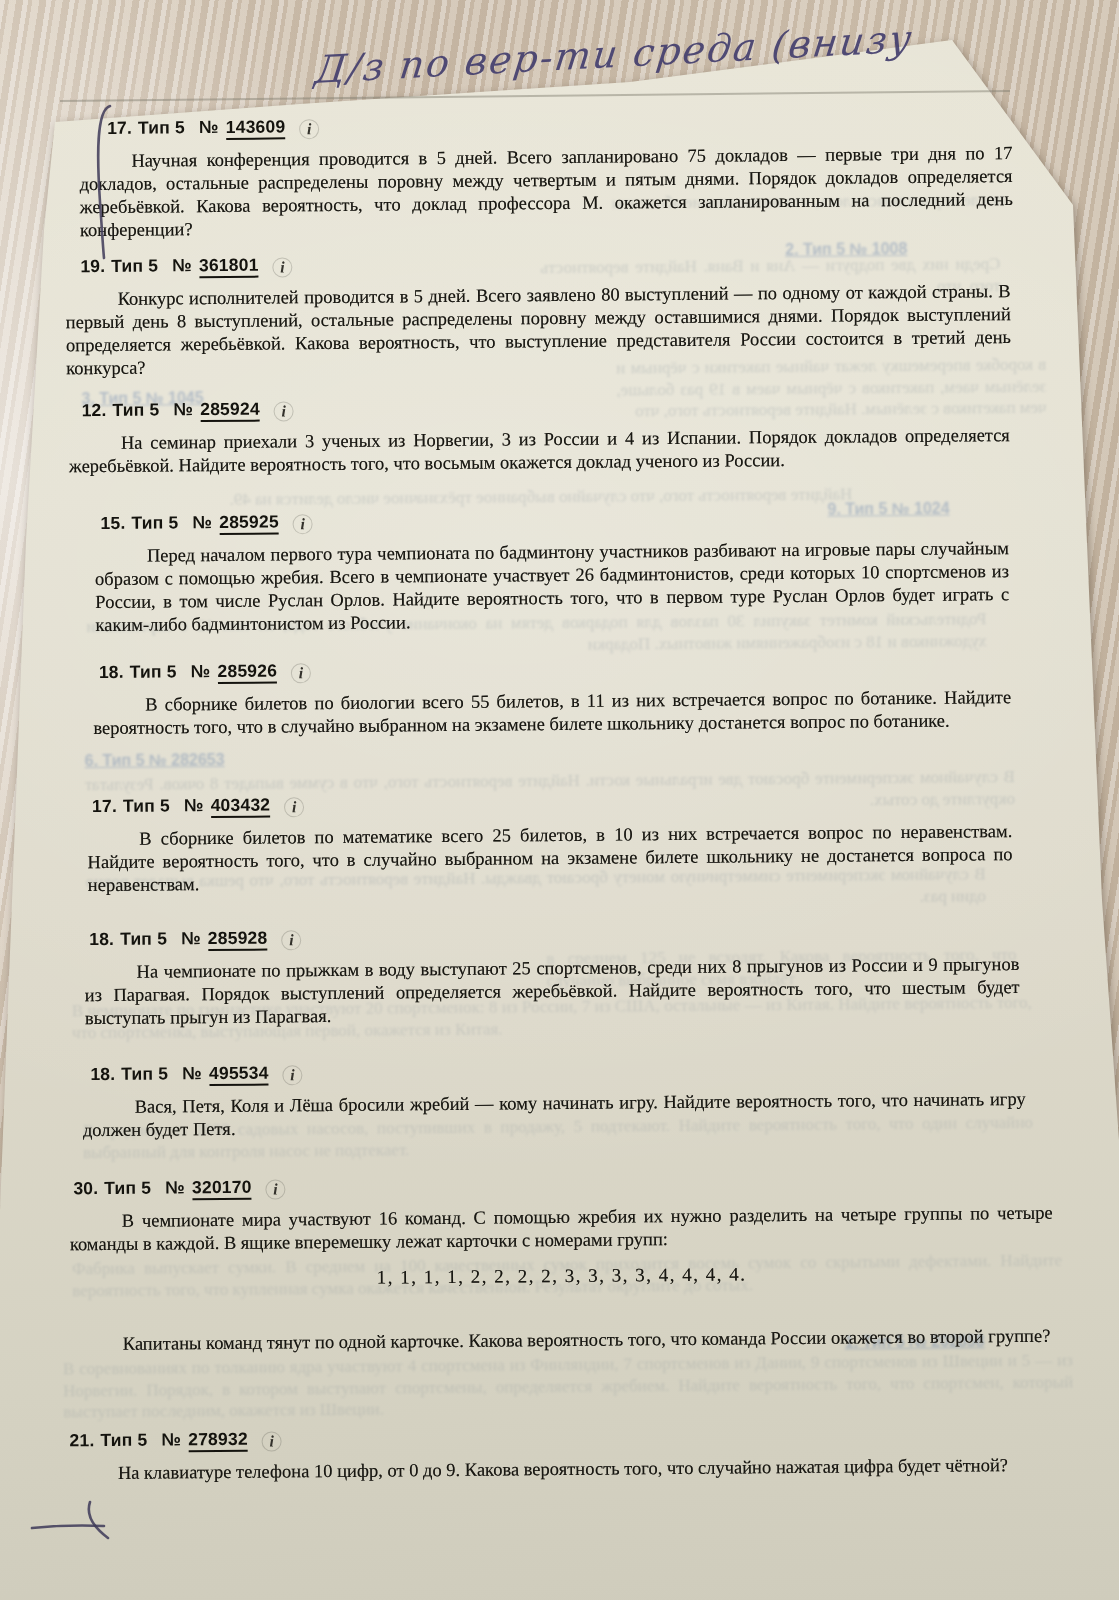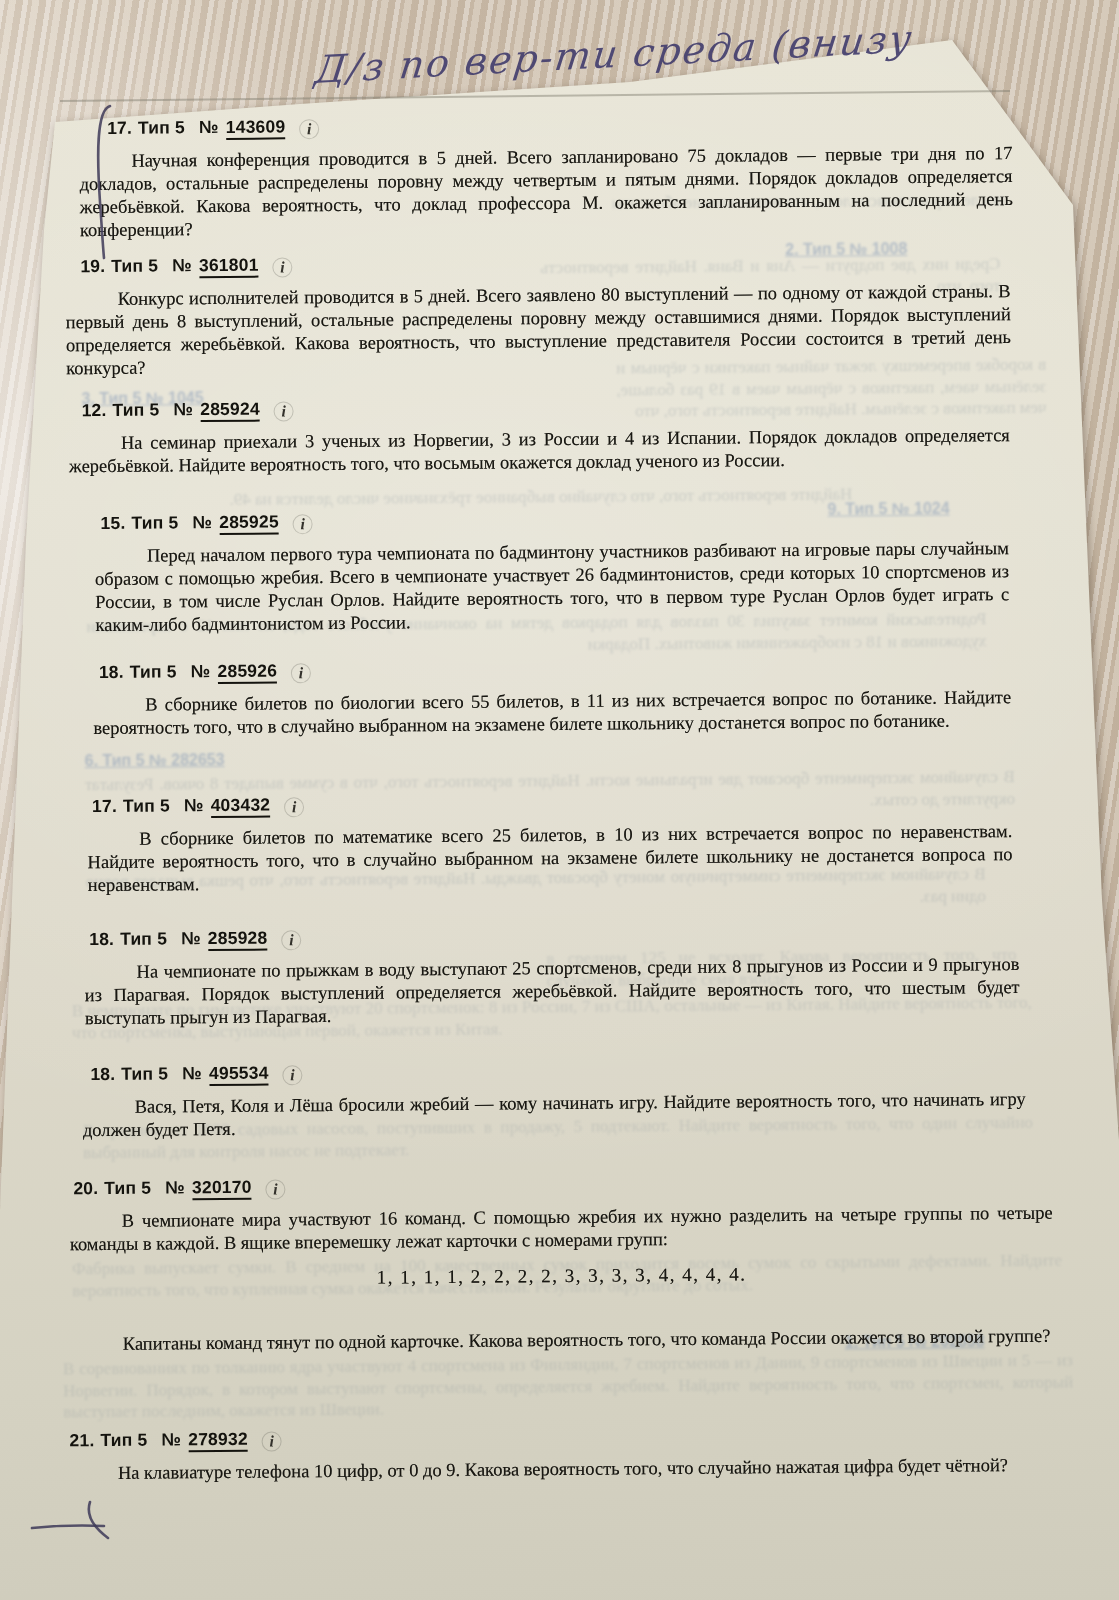--- a/index.html
+++ b/index.html
@@ -171,21 +171,21 @@
 
     <section class="problem p19">
       <div class="phead">
         <span class="pnum">18.</span><span class="ptype">Тип 5</span><span class="pno">№</span><span class="pid">495534</span><span class="pinfo">i</span>
       </div>
       <p class="ptext">Вася, Петя, Коля и Лёша бросили жребий — кому начинать игру. Найдите вероятность того, что начинать игру должен будет Петя.</p>
     </section>
 
     <section class="problem p20">
       <div class="phead">
-        <span class="pnum">20.</span><span class="ptype">Тип 5</span><span class="pno">№</span><span class="pid">320170</span><span class="pinfo">i</span>
+        <span class="pnum">30.</span><span class="ptype">Тип 5</span><span class="pno">№</span><span class="pid">320170</span><span class="pinfo">i</span>
       </div>
       <p class="ptext">В чемпионате мира участвуют 16 команд. С помощью жребия их нужно разделить на четыре группы по четыре команды в каждой. В ящике вперемешку лежат карточки с номерами групп:</p>
       <p class="ptext cards">1, 1, 1, 1, 2, 2, 2, 2, 3, 3, 3, 3, 4, 4, 4, 4.</p>
       <p class="ptext q">Капитаны команд тянут по одной карточке. Какова вероятность того, что команда России окажется во второй группе?</p>
     </section>
 
     <section class="problem p21">
       <div class="phead">
         <span class="pnum">21.</span><span class="ptype">Тип 5</span><span class="pno">№</span><span class="pid">278932</span><span class="pinfo">i</span>
       </div>

